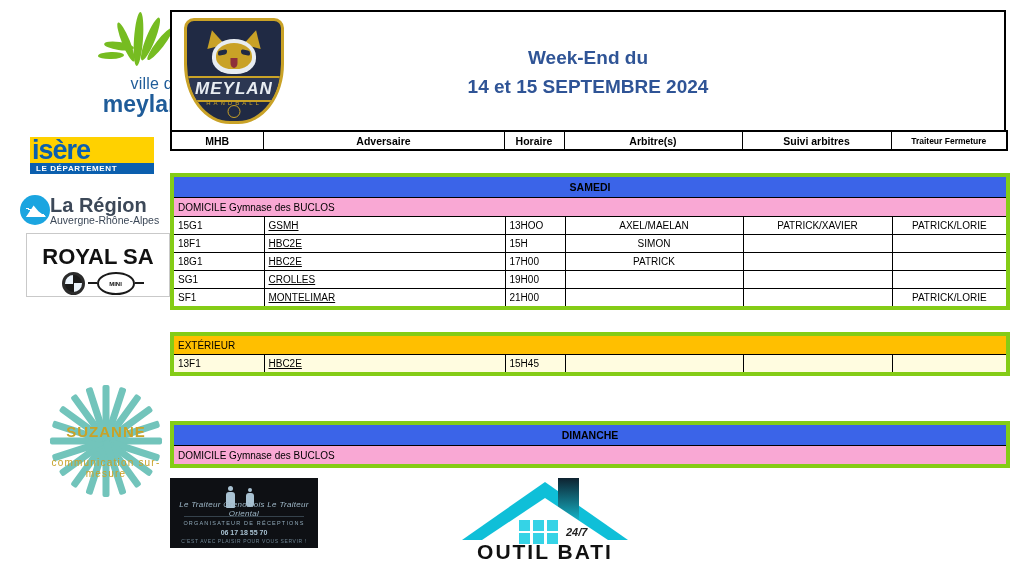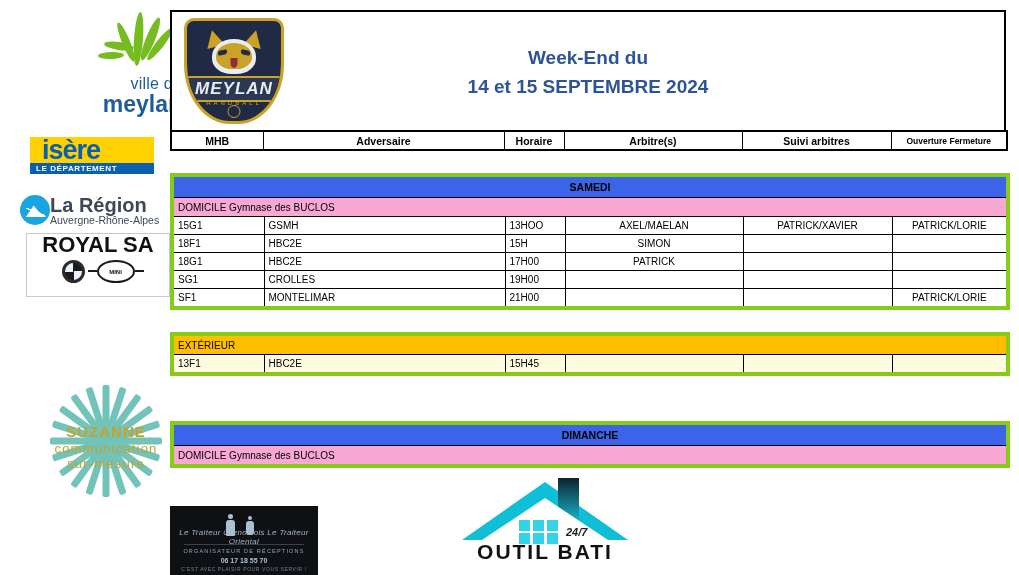--- a/index.html
+++ b/index.html
@@ -19,49 +19,49 @@
   .lf1{left:40px;top:0px;width:9px;height:54px;background:#76BC21;border-radius:50%;transform:rotate(4deg);}
   .lf2{left:52px;top:4px;width:9px;height:46px;border-radius:50%;transform:rotate(22deg);}
   .lf3{left:62px;top:12px;width:8px;height:40px;border-radius:50%;transform:rotate(38deg);}
   .lf4{left:28px;top:9px;width:8px;height:42px;border-radius:50%;transform:rotate(-22deg);}
   .lf5{left:10px;top:30px;width:30px;height:8px;border-radius:50%;transform:rotate(8deg);}
   .lf6{left:4px;top:40px;width:26px;height:7px;border-radius:50%;transform:rotate(-2deg);}
   .ville-txt{font-size:16px;color:#1F5C99;text-align:right;line-height:1;margin-top:2px;letter-spacing:.2px;}
   .meylan-txt{font-size:23px;font-weight:bold;color:#1F5C99;text-align:right;line-height:1.05;}
 
   .logo-isere{position:absolute;left:18px;top:137px;width:124px;height:36px;background:#FFD100;}
-  .isere-word{font-size:27px;font-weight:bold;color:#0B5FAE;letter-spacing:-1px;line-height:26px;padding-left:12px;font-style:normal;}
+  .isere-word{font-size:27px;font-weight:bold;color:#0B5FAE;letter-spacing:-1px;line-height:26px;padding-left:2px;font-style:normal;}
   .isere-sub{background:#0B5FAE;color:#ffffff;font-size:8px;font-weight:bold;letter-spacing:.6px;padding:1px 0 1px 6px;}
 
   .logo-region{position:absolute;left:8px;top:193px;width:158px;height:34px;display:flex;align-items:center;}
   .region-badge{width:30px;height:30px;border-radius:50%;background:#1BA5E0;position:relative;flex:0 0 auto;}
   .region-badge:before{content:"";position:absolute;left:6px;top:13px;width:19px;height:8px;
     background:linear-gradient(to top right,transparent 46%,#fff 46%,#fff 56%,transparent 56%);}
   .region-badge:after{content:"";position:absolute;left:6px;top:9px;width:18px;height:11px;
     border-bottom:2px solid #fff;border-left:2px solid transparent;
     clip-path:polygon(0 100%,38% 12%,62% 55%,100% 100%);background:#fff;}
   .region-txt{line-height:1;}
   .region-main{font-size:20px;font-weight:bold;color:#3C4858;}
   .region-sub{font-size:10.5px;color:#3C4858;}
 
   .logo-royal{position:absolute;left:14px;top:233px;width:142px;height:62px;border:1px solid #c9c9c9;background:#fff;}
-  .royal-word{text-align:center;font-size:22px;font-weight:bold;color:#111;letter-spacing:0px;margin-top:0;line-height:1;}
+  .royal-word{text-align:center;font-size:22px;font-weight:bold;color:#111;letter-spacing:0px;margin-top:12px;line-height:1;}
   .royal-marks{display:flex;justify-content:center;align-items:center;gap:12px;margin-top:4px;}
   .bmw{width:23px;height:23px;border-radius:50%;background:conic-gradient(#1a1a1a 0 90deg,#eaf3fb 90deg 180deg,#1a1a1a 180deg 270deg,#eaf3fb 270deg);
     border:3px solid #2b2b2b;box-sizing:border-box;}
   .mini{width:34px;height:19px;border-radius:50%;border:2px solid #1a1a1a;background:#fff;
     font-size:6px;font-weight:bold;display:flex;align-items:center;justify-content:center;color:#111;position:relative;}
   .mini:before,.mini:after{content:"";position:absolute;top:8px;width:9px;height:2px;background:#1a1a1a;}
   .mini:before{left:-11px;}.mini:after{right:-11px;}
 
   .logo-suzanne{position:absolute;left:28px;top:382px;width:132px;height:118px;}
   .ray{position:absolute;left:50%;top:50%;width:7px;height:56px;background:#72C4BB;transform-origin:50% 0%;border-radius:2px;}
   .suz-core{position:absolute;left:0;top:42px;width:132px;text-align:center;}
   .suz-word{font-size:15px;font-weight:bold;color:#C8A227;letter-spacing:1px;line-height:1;}
-  .suz-sub{font-size:13px;color:#C8A227;letter-spacing:1.2px;margin-top:2px;}
+  .suz-sub{font-size:10px;color:#C8A227;letter-spacing:1.2px;margin-top:18px;}
 
   
   #sheet{position:absolute;left:170px;top:10px;width:836px;height:auto;}
 
   .header-box{border:2px solid #000;border-bottom:none;height:118px;position:relative;background:#fff;}
   .crest{position:absolute;left:12px;top:6px;width:96px;height:106px;}
   .crest-shield{width:94px;height:100px;background:#202A44;border:3px solid #C9A227;
     border-radius:10px 10px 46px 46px / 10px 10px 60px 60px;position:relative;overflow:hidden;}
   .crest-face{position:absolute;left:50%;top:9px;transform:translateX(-50%);width:62px;height:46px;}
   .cf-ear-l{position:absolute;left:2px;top:0;width:0;height:0;border-left:9px solid transparent;border-right:9px solid transparent;border-bottom:17px solid #C9A227;transform:rotate(-14deg);}
@@ -87,25 +87,25 @@
   .tbl-outer{border:2px solid #000;border-top:none;}
 
   .gap{height:22px;}
 
   .sec-table{border:4px solid #84cc16;margin:0;}
   .banner td{background:#3B64E8;color:#000;font-weight:bold;font-size:10.5px;text-align:center;height:18px;border:1px solid #000;}
   .subhead td{background:#f9a8d4;color:#000;font-size:10px;text-align:left;height:16px;border:1px solid #000;padding-left:4px;}
   .subhead.ext td{background:#FFBF00;}
   .drow td{font-size:10px;height:17px;border:1px solid #000;padding:0 4px;color:#000;background:#fff;}
   .drow.ext td{background:#FFFCE0;}
-  .c0{text-align:left;}.c1{text-align:left;}.c2{text-align:left;}
+  .c0{text-align:left;}.c1{text-align:left;text-decoration:underline;}.c2{text-align:left;}
   .c3,.c4,.c5{text-align:center;}
 
   
-  .sp-traiteur{position:absolute;left:170px;top:478px;width:148px;height:70px;background:#0E1014;margin-top:28px;}
+  .sp-traiteur{position:absolute;left:170px;top:478px;width:148px;height:70px;background:#0E1014;}
   .trait-line{position:absolute;left:0;right:0;top:22px;text-align:center;color:#9FB8C8;
     font-size:8px;font-style:italic;letter-spacing:.3px;}
   .trait-figs{position:absolute;left:50%;top:8px;transform:translateX(-50%);width:44px;height:26px;}
   .fig{position:absolute;background:#A9C2D2;}
   .f1{left:6px;top:0;width:5px;height:5px;border-radius:50%;}
   .f1b{left:4px;top:6px;width:9px;height:16px;border-radius:3px 3px 1px 1px;}
   .f2{left:26px;top:2px;width:4px;height:4px;border-radius:50%;}
   .f2b{left:24px;top:7px;width:8px;height:14px;border-radius:3px;}
   .trait-rule{position:absolute;left:14px;right:14px;top:38px;height:1px;background:#35424C;}
   .trait-sub{position:absolute;left:0;right:0;top:42px;text-align:center;color:#8FA8B8;font-size:5.5px;letter-spacing:1.2px;}
@@ -229,21 +229,21 @@
         <col style="width:149px">
         <col style="width:116px">
     </colgroup>
     <tbody>
         <tr class="colhead">
       <td>MHB</td>
       <td>Adversaire</td>
       <td>Horaire</td>
       <td>Arbitre(s)</td>
       <td>Suivi arbitres</td>
-      <td style="font-size:8.5px">Ouverture Fermeture</td>
+      <td style="font-size:8.5px">Traiteur Fermeture</td>
     </tr>
   </tbody>
     </table>
 
   <div class="gap"></div>
 
   <table class="sec-table">
     <colgroup>
       <col style="width:92px">
         <col style="width:241px">

